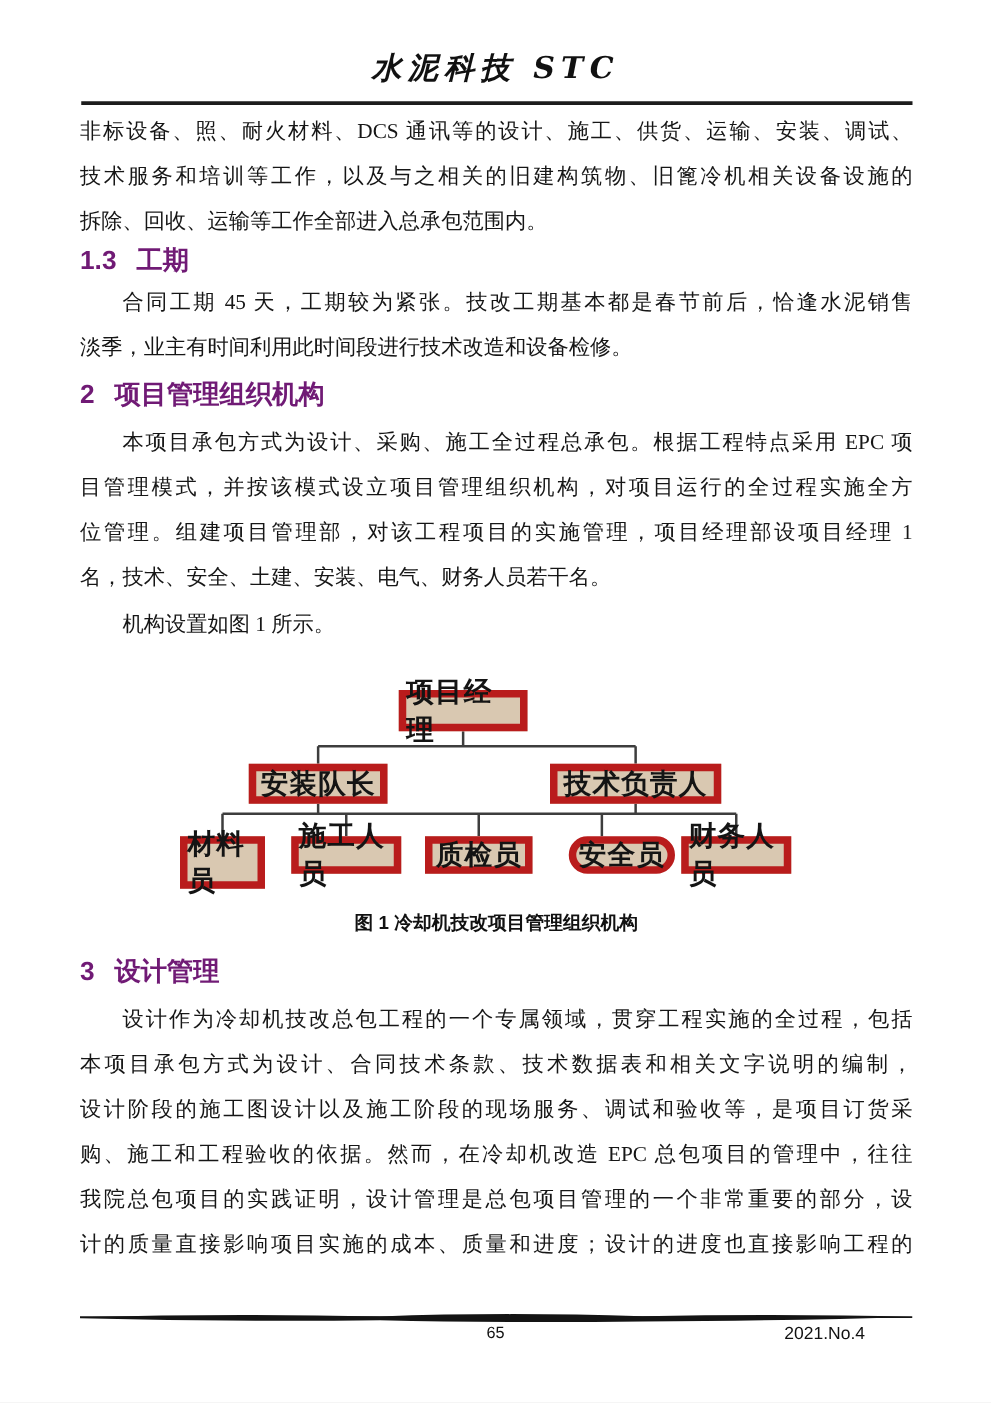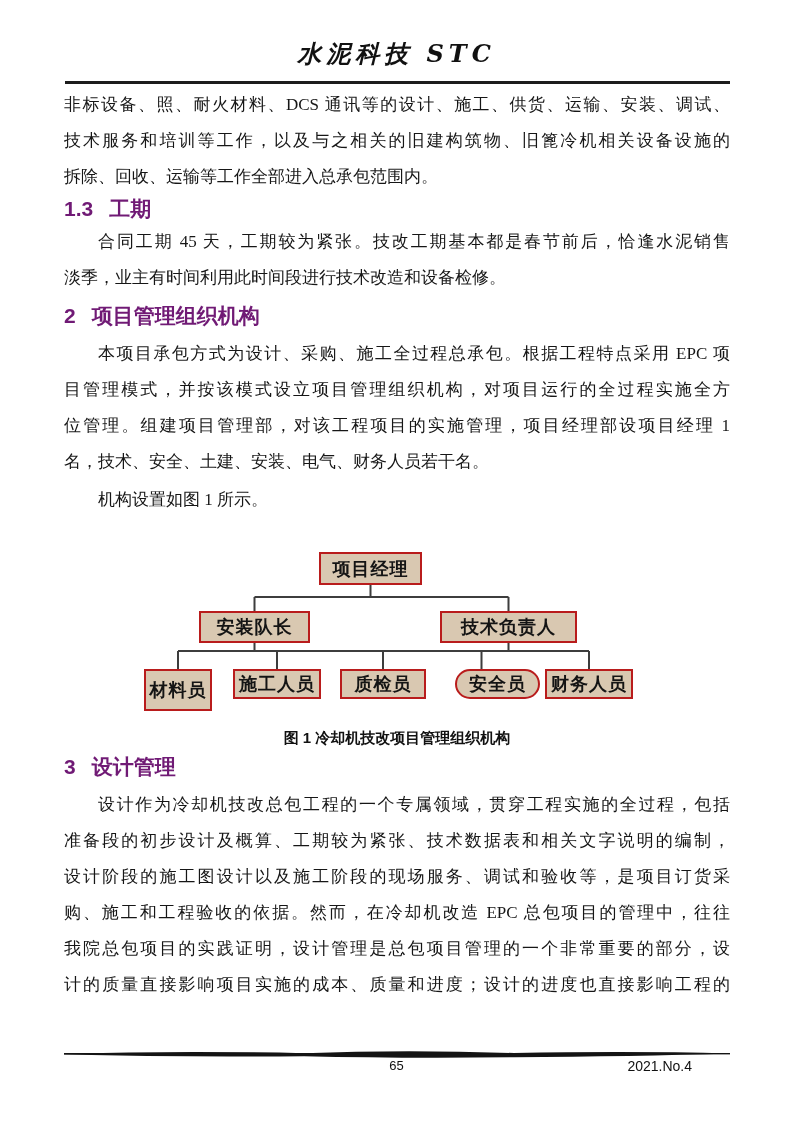--- a/index.html
+++ b/index.html
@@ -51,41 +51,41 @@
   .para.mt7 { margin-top: 7px; }
 
   .sec-heading {
     font-family: "Liberation Sans", sans-serif;
     font-weight: bold;
     font-size: 21px;
     line-height: 27px;
     color: #701a75;
   }
   .sec-heading.mt6 { margin-top: 6px; }
-  .sec-heading.mt13 { margin-top: 2px; }
+  .sec-heading.mt13 { margin-top: 13px; }
   .sec-num { margin-right: 16px; }
 
   
   .figure {
     position: relative;
     margin-top: 29px;
     width: 666px;
     height: 158px;
   }
   .figure svg { position: absolute; top: 0; left: 0; }
   .node {
     position: absolute;
     background: #d9c8b1;
-    border: 2px solid #b91c1c;
+    border: 6px solid #b91c1c;
     display: flex;
     align-items: center;
     justify-content: center;
     font-family: "Liberation Sans", sans-serif;
     font-weight: bold;
-    font-size: 18px;
+    font-size: 22px;
     color: #141414;
     letter-spacing: 1px;
   }
   .n-root { left: 255px; top: 5px;  width: 103px; height: 33px; }
   .n-l2a  { left: 135px; top: 64px; width: 111px; height: 32px; }
   .n-l2b  { left: 376px; top: 64px; width: 137px; height: 32px; }
   .n-l3a  { left: 80px;  top: 122px; width: 68px; height: 42px; }
   .n-l3b  { left: 169px; top: 122px; width: 88px; height: 30px; }
   .n-l3c  { left: 276px; top: 122px; width: 86px; height: 30px; }
   .n-l3d  { left: 391px; top: 122px; width: 85px; height: 30px; border-radius: 15px; }
@@ -176,21 +176,21 @@
     </div>
 
     <div class="fig-caption">图 1 冷却机技改项目管理组织机构</div>
 
     <div class="sec-heading mt13">
       <span class="sec-num">3</span><span class="sec-title">设计管理</span>
     </div>
 
     <div class="para mt7">
       <div class="bline indent">设计作为冷却机技改总包工程的一个专属领域，贯穿工程实施的全过程，包括</div>
-      <div class="bline">准备段的初步设计及概算、工期较为紧张、技术数据表和相关文字说明的编制，</div>
+      <div class="bline">本项目承包方式为设计、合同技术条款、技术数据表和相关文字说明的编制，</div>
       <div class="bline">设计阶段的施工图设计以及施工阶段的现场服务、调试和验收等，是项目订货采</div>
       <div class="bline">购、施工和工程验收的依据。然而，在冷却机改造 EPC 总包项目的管理中，往往</div>
       <div class="bline">我院总包项目的实践证明，设计管理是总包项目管理的一个非常重要的部分，设</div>
       <div class="bline">计的质量直接影响项目实施的成本、质量和进度；设计的进度也直接影响工程的</div>
     </div>
 
   </div>
 
   <svg class="footer-rule" width="666" height="10">
     <rect x="0" y="4" width="666" height="1.4" fill="#161616"></rect>

